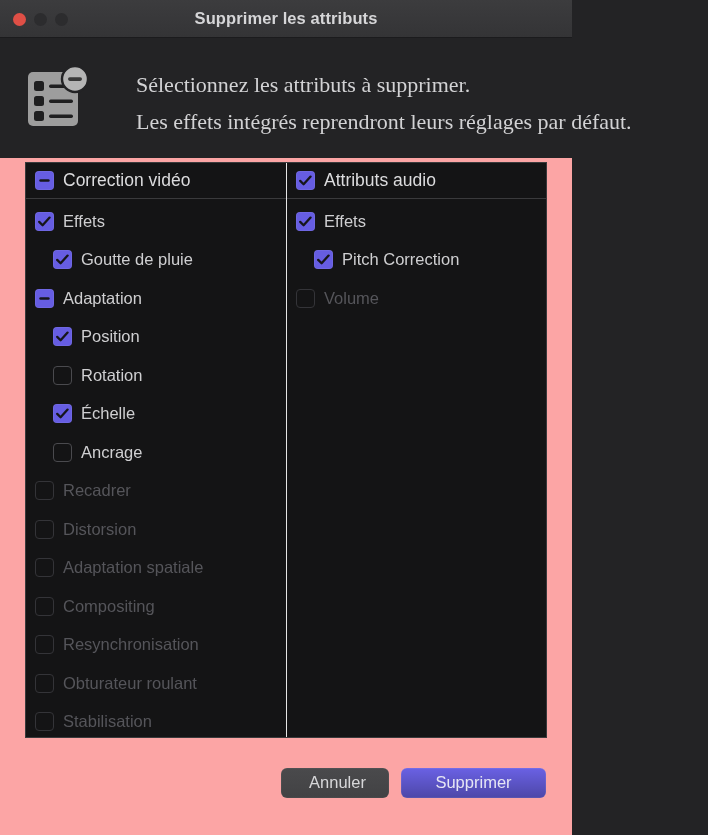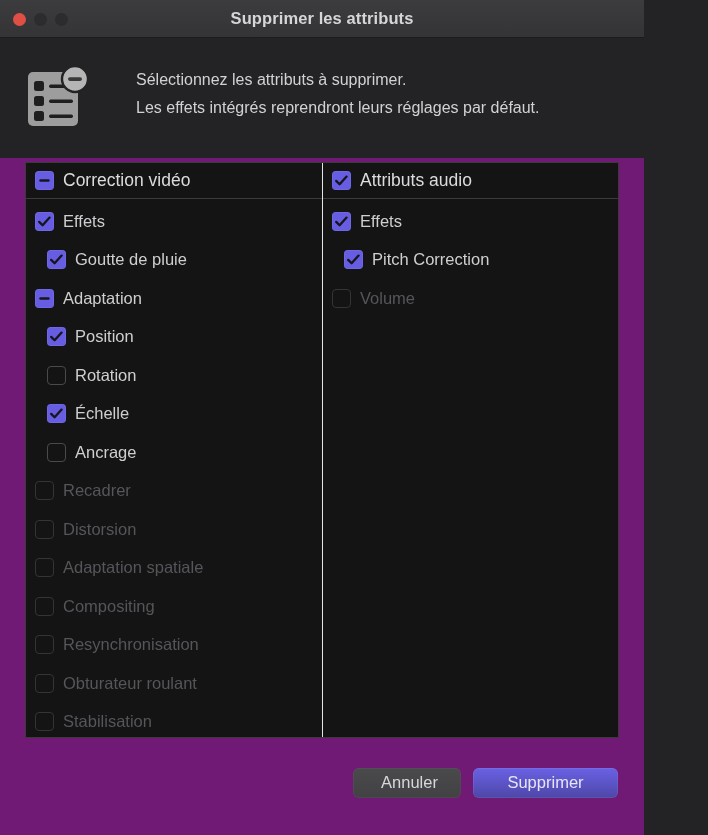--- a/index.html
+++ b/index.html
@@ -8,23 +8,23 @@
     width: 708px;
     height: 835px;
     overflow: hidden;
     background: #232325;
     font-family: "Liberation Sans", sans-serif;
     -webkit-font-smoothing: antialiased;
   }
 
   #window {
     position: relative;
-    width: 644px;
+    width: 572px;
     height: 835px;
-    background: #701a75;
+    background: #fca5a5;
     display: flex;
     flex-direction: column;
   }
 
   
   #titlebar {
     position: relative;
     height: 38px;
     flex: 0 0 38px;
     background: linear-gradient(to bottom, #3c3c3e 0%, #343436 100%);
@@ -78,24 +78,25 @@
   #app-icon svg { display: block; }
 
   #messages {
     margin-left: 40px;
     margin-top: 12px;
     display: flex;
     flex-direction: column;
     gap: 4px;
   }
   .msg {
-    font-size: 16px;
+    font-size: 22px;
     color: #d2d2d4;
     line-height: 1.5;
     white-space: nowrap;
+    font-family: Liberation Serif, serif;
   }
 
   
   #panel {
     margin: 4px 25px 0 25px;
     flex: 0 0 576px;
     background: #141415;
     border: 1px solid #3a3a3c;
     display: flex;
     flex-direction: column;
@@ -128,21 +129,21 @@
     padding-top: 3px;
   }
 
   
   .row {
     height: 38.5px;
     display: flex;
     align-items: center;
     padding-left: 9px;
   }
-  .row.indent-1 { padding-left: 21px; }
+  .row.indent-1 { padding-left: 27px; }
 
   .label {
     font-size: 16.5px;
     color: #cfcfd1;
     margin-left: 9px;
     white-space: nowrap;
   }
   .col-header .label {
     font-size: 17.5px;
     color: #dcdcde;

